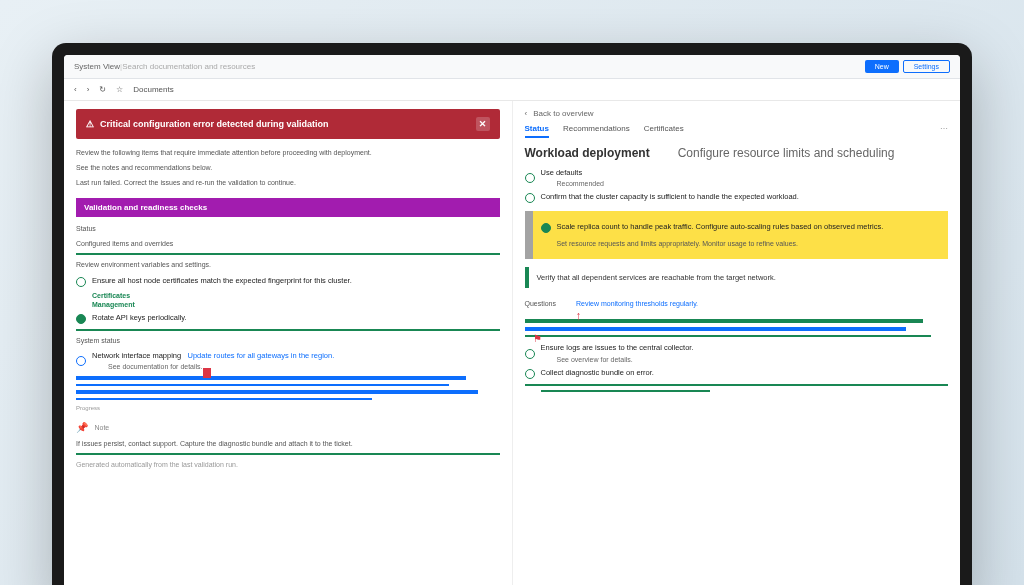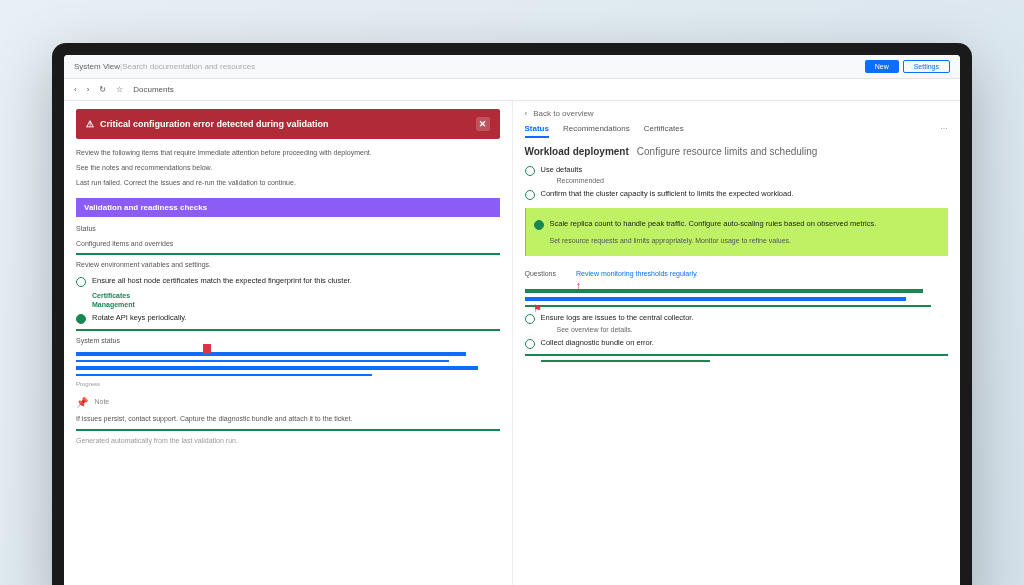--- a/index.html
+++ b/index.html
@@ -12,26 +12,26 @@
 .btn-blue{background:#0d6efd;color:#fff;padding:3px 10px;border-radius:2px;font-size:7px}
 .btn-outline{border:1px solid #0d6efd;color:#0d6efd;padding:2px 10px;border-radius:2px;font-size:7px}
 .toolbar{height:22px;background:#fff;border-bottom:1px solid #e8e8e8;display:flex;align-items:center;padding:0 10px;gap:10px;font-size:8px;color:#555}
 .toolbar span{display:inline-flex;align-items:center;gap:3px}
 .content{flex:1;display:flex;overflow:hidden}
 .col{flex:1;padding:8px 12px;overflow:hidden;font-size:8px;color:#333}
 .col-left{border-right:1px solid #eee}
 .alert-red{background:#b02a37;color:#fff;padding:8px 10px;border-radius:2px;display:flex;align-items:center;gap:6px;margin-bottom:8px;font-size:9px;font-weight:600}
 .alert-red .close{margin-left:auto;width:14px;height:14px;background:rgba(255,255,255,.2);border-radius:2px;display:flex;align-items:center;justify-content:center}
 .txt{font-size:7px;color:#555;line-height:1.6;margin:4px 0}
-.section-head{background:#8b5cf6;color:#fff;padding:5px 8px;font-size:8px;font-weight:600;margin:10px 0 6px}
+.section-head{background:#a21caf;color:#fff;padding:5px 8px;font-size:8px;font-weight:600;margin:10px 0 6px}
 .section-head.green{background:#198754}
 .divider{height:2px;background:#198754;margin:4px 0}
 .divider.blue{background:#0d6efd}
 .divider.thick{height:4px}
-.item{display:flex;gap:6px;align-items:flex-start;margin:5px 0}
+.item{display:flex;gap:6px;align-items:center;margin:5px 0}
 .item .dot{width:10px;height:10px;border:1.5px solid #198754;border-radius:50%;flex-shrink:0;margin-top:1px}
 .item .dot.blue{border-color:#0d6efd}
 .item .dot.filled{background:#198754}
 .item .body{flex:1}
 .item .body .t{font-size:7.5px;color:#222;line-height:1.4}
 .sub{margin-left:16px;font-size:7px;color:#666;margin-top:2px}
 .green-t{color:#198754;font-weight:600}
 .tabs{display:flex;gap:14px;font-size:8px;color:#555;margin:6px 0 8px}
 .tabs .tab{padding-bottom:3px}
 .tabs .tab.active{border-bottom:2px solid #0d6efd;color:#0d6efd;font-weight:600}
@@ -94,20 +94,27 @@
 
   <div class="item">
     <div class="dot filled"></div>
     <div class="body">
               <div class="t">Rotate API keys periodically.</div>
             </div>
   </div>
   <div class="divider"></div>
   <div class="txt" style="font-size:7px">System status</div>
 
+  <div class="item">
+    <div class="dot blue"></div>
+    <div class="body">
+      <div class="t"><span>Network interface mapping</span> &nbsp; <span style="color:#0d6efd">Update routes for all gateways in the region.</span></div>
+      <div class="sub">See documentation for details.</div>
+    </div>
+  </div>
 
   <div style="margin:6px 0 2px;position:relative">
     <div class="divider blue thick" style="width:92%"></div>
     <div class="divider blue" style="width:88%;margin-top:3px"></div>
     <div class="divider blue thick" style="width:95%;margin-top:3px"></div>
     <div class="divider blue" style="width:70%;margin-top:3px"></div>
     <div class="flag" style="left:30%"></div>
   </div>
   <div class="txt" style="font-size:6px;color:#999">Progress</div>
 
@@ -128,49 +135,52 @@
     <span>‹</span>
     <span>Back to overview</span>
   </div>
   <div class="tabs">
     <div class="tab active">Status</div>
     <div class="tab">Recommendations</div>
     <div class="tab">Certificates</div>
     <span style="margin-left:auto;color:#999">⋯</span>
   </div>
 
-  <div style="display:flex;gap:8px;font-size:10px;margin-bottom:8px">
+  <div style="display:flex;gap:28px;font-size:12px;margin-bottom:8px">
     <span style="font-weight:600">Workload deployment</span>
     <span style="color:#666">Configure resource limits and scheduling</span>
   </div>
 
   <div class="item">
     <div class="dot"></div>
     <div class="body">
               <div class="t"><span>Use defaults</span></div>
               <div class="sub">Recommended</div>
             </div>
   </div>
   <div class="item">
     <div class="dot"></div>
     <div class="body">
-              <div class="t">Confirm that the cluster capacity is sufficient to limits the expected workload.</div>
-            </div>
-  </div>
-
-  <div style="border-left:1px solid #a3a3a3;padding:6px 8px;margin:8px 0;background:#bef264">
+              <div class="t">Confirm that the cluster capacity is sufficient to handle the expected workload.</div>
+            </div>
+  </div>
+
+  <div style="border-left:8px solid #a3a3a3;padding:6px 8px;margin:8px 0;background:#fde047">
     <div class="item">
               <div class="dot filled"></div>
               <div class="body">
                 <div class="t">Scale replica count to handle peak traffic. Configure auto-scaling rules based on observed metrics.</div>
               </div>
             </div>
     <div class="txt" style="margin-left:16px">Set resource requests and limits appropriately. Monitor usage to refine values.</div>
   </div>
 
+  <div style="border-left:4px solid #198754;padding:6px 8px;margin:6px 0">
+    <div class="t" style="font-size:7.5px">Verify that all dependent services are reachable from the target network.</div>
+  </div>
 
   <div style="display:flex;gap:20px;margin:6px 0">
     <span class="txt">Questions</span>
     <span class="txt" style="color:#0d6efd">Review monitoring thresholds regularly.</span>
   </div>
 
   <div style="position:relative;margin:6px 0">
     <div class="divider thick" style="width:94%"></div>
     <div class="divider blue thick" style="width:90%;margin-top:4px"></div>
     <div class="divider" style="width:96%;margin-top:4px"></div>

